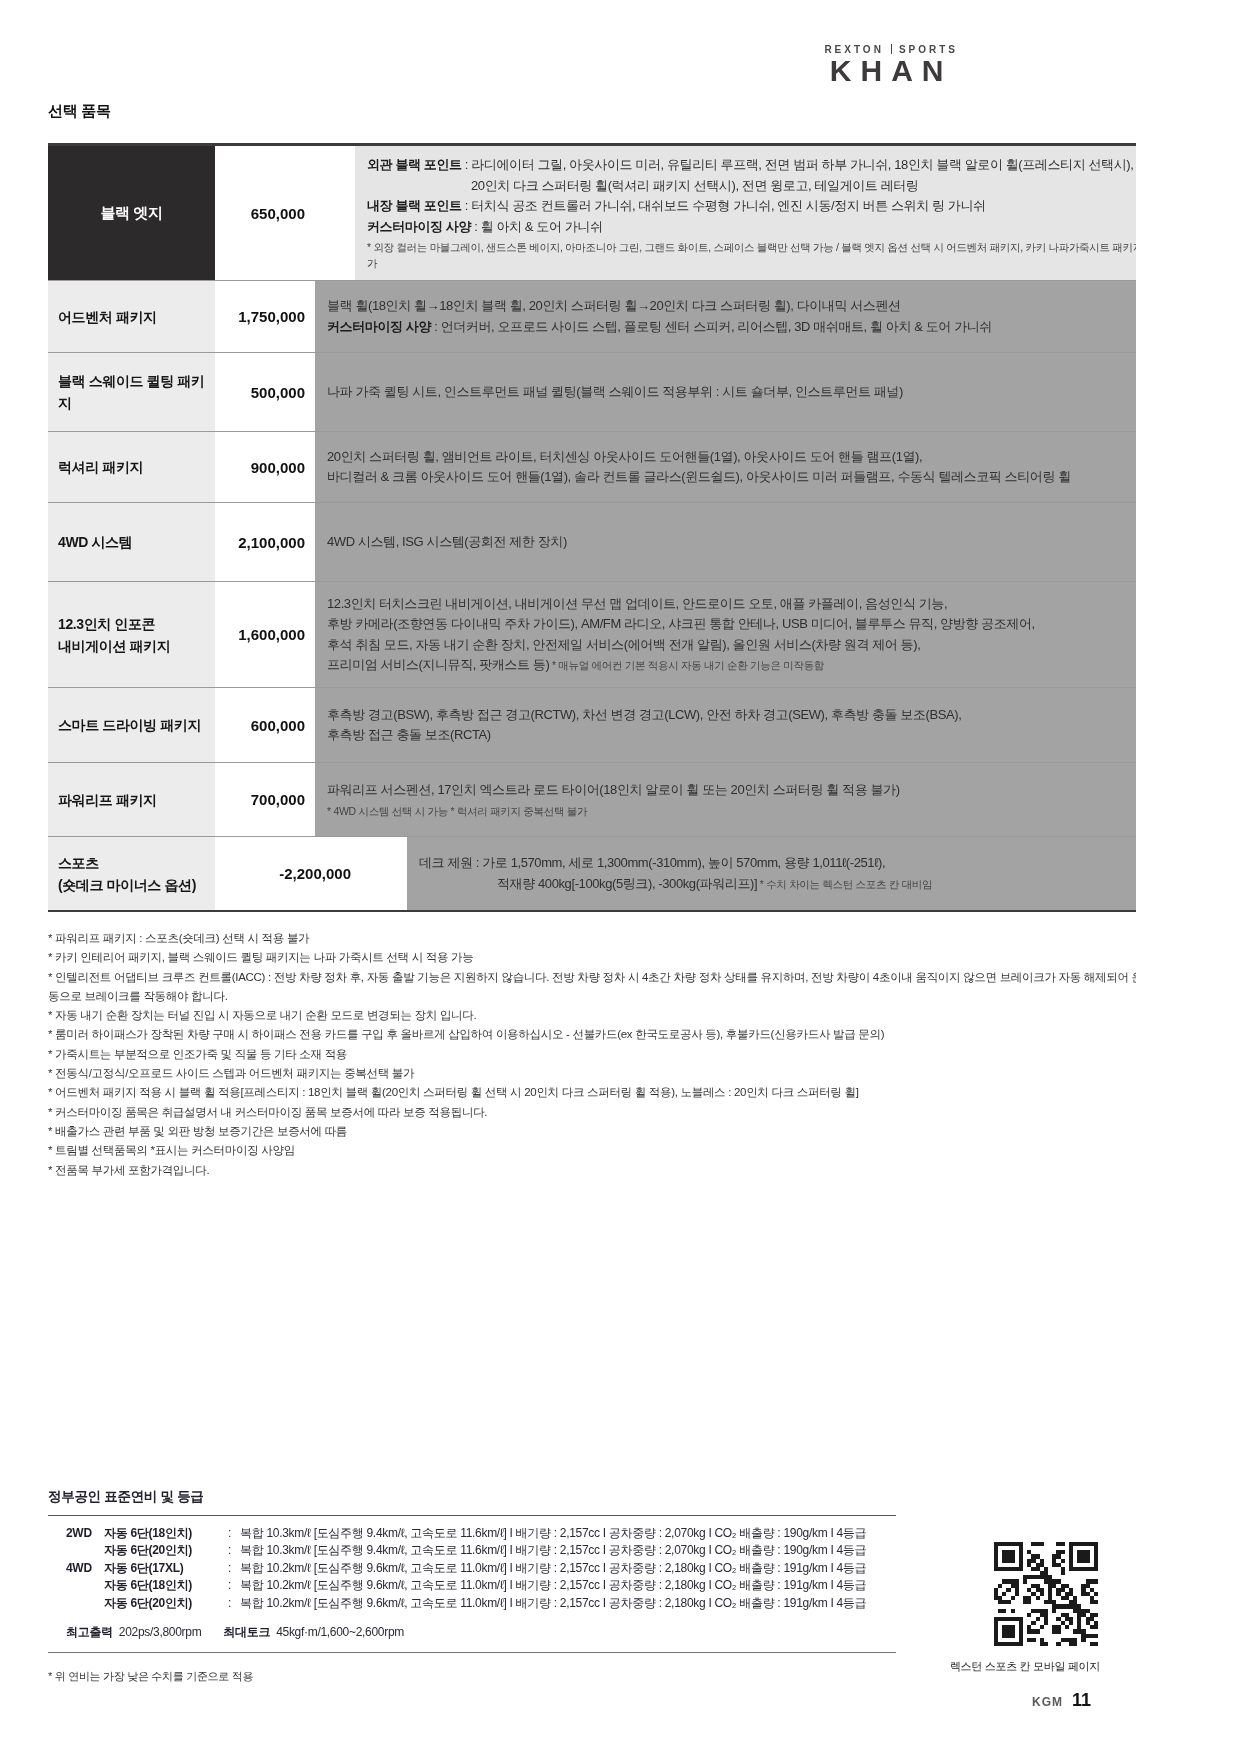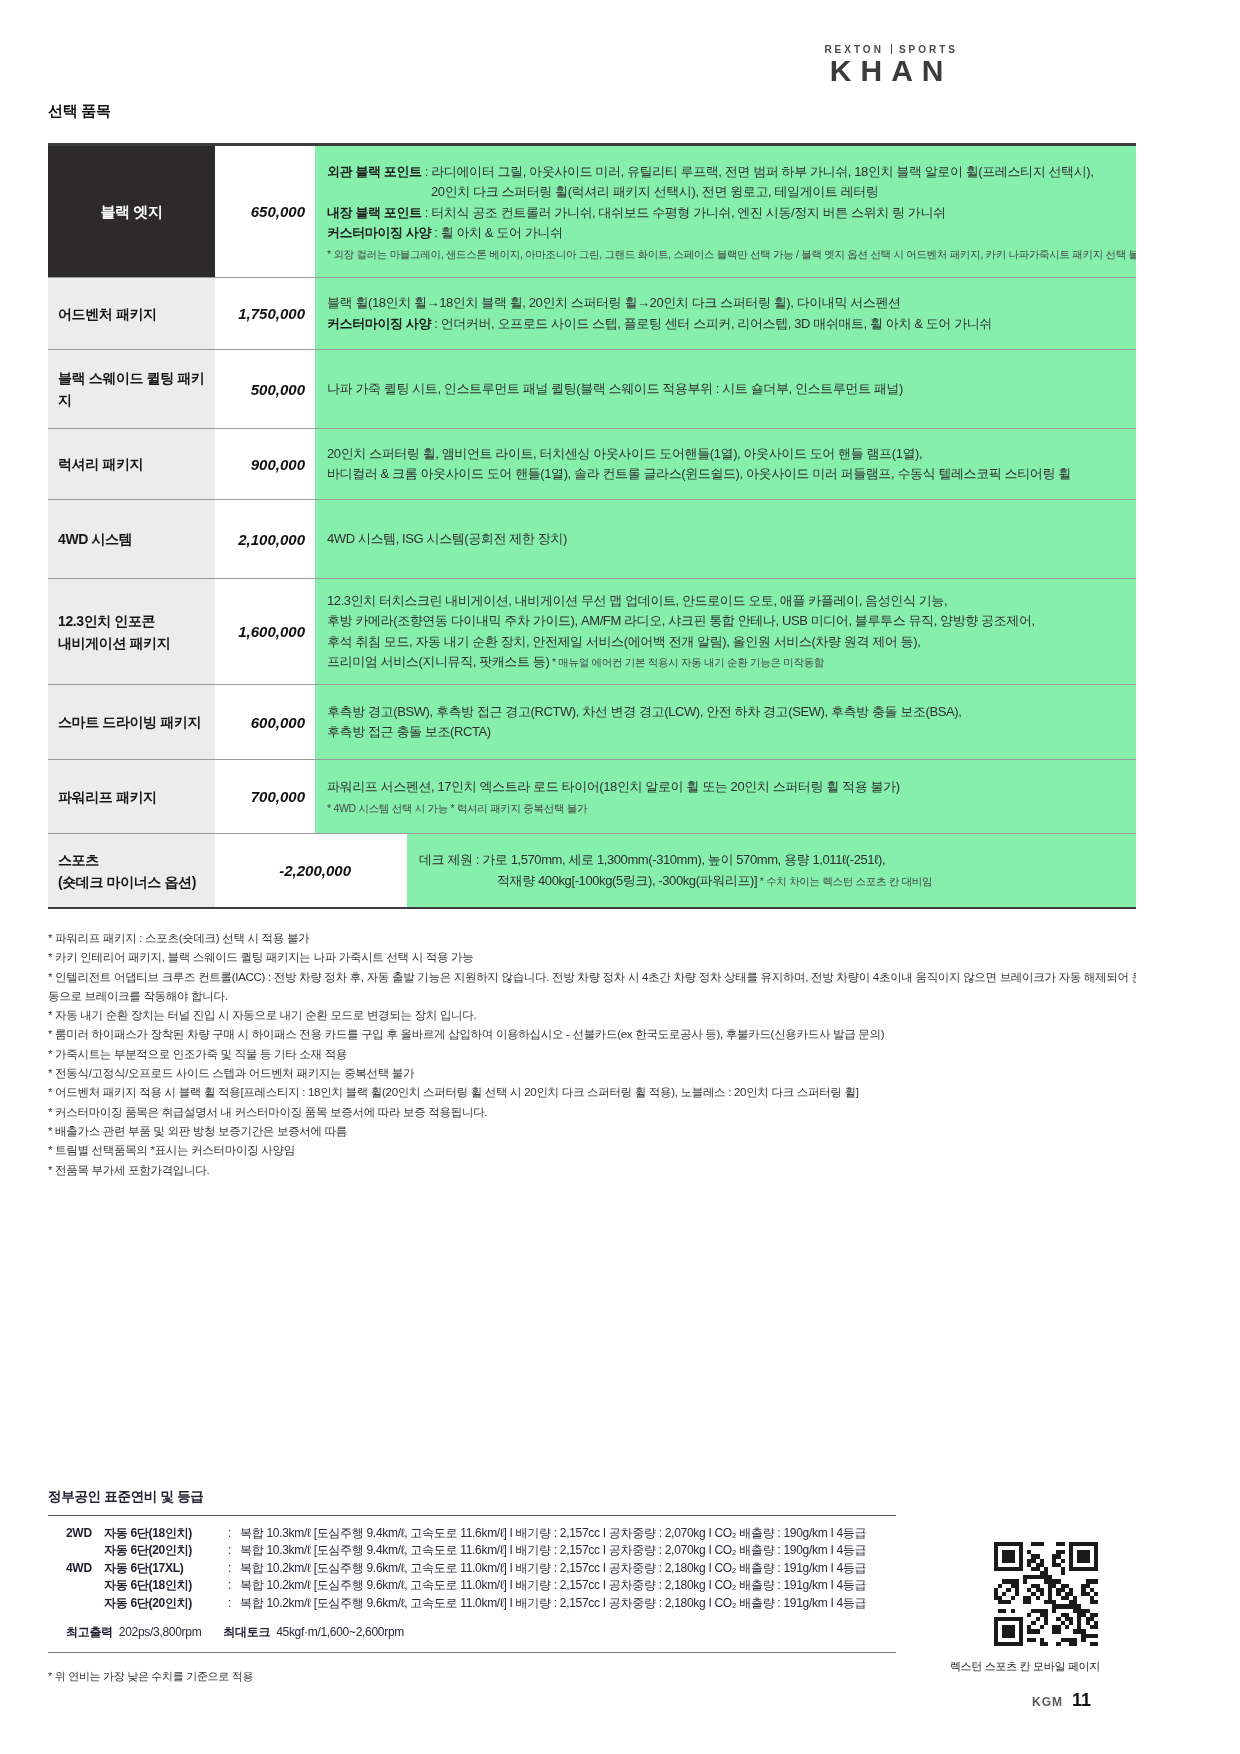--- a/index.html
+++ b/index.html
@@ -31,23 +31,23 @@
   .opt-row:nth-child(5){ min-height:79px; }
   .opt-row:nth-child(6){ min-height:106px; }
   .opt-row:nth-child(7){ min-height:75px; }
   .opt-row:nth-child(8){ min-height:74px; }
   .opt-row:nth-child(9){ min-height:74px;gap:46px; }
   .cell { display:flex; flex-direction:column; justify-content:center; }
   .cell.name { background:#ececec; font-size:14px; font-weight:bold; color:#161616;
                padding-left:10px; line-height:22px; letter-spacing:-0.4px; }
   .cell.name.dark { background:#2d2a2b; color:#fff; padding-left:0; align-items:center; font-size:15px;justify-content:center; }
   .cell.price { background:#ffffff; font-size:15px; font-weight:bold; color:#111;
-                align-items:flex-end; padding-right:10px; letter-spacing:0;font-style:italic; }
-  .cell.desc { background:#86efac; padding:9px 14px 9px 12px; font-size:13px; color:#2f2f2f; }
-  .cell.desc.first { background:#86efac; }
+                align-items:flex-end; padding-right:10px; letter-spacing:0; }
+  .cell.desc { background:#a3a3a3; padding:9px 14px 9px 12px; font-size:13px; color:#2f2f2f; }
+  .cell.desc.first { background:#e5e5e5;margin-left:40px; }
   .desc-line { line-height:20.5px; letter-spacing:-0.4px; }
   .desc-line b { font-weight:bold; color:#1c1c1c; }
   .desc-line small { font-size:10.5px; color:#444; letter-spacing:-0.3px; }
   .desc-line.small-only { font-size:10.5px; color:#444; line-height:16px; margin-top:2px; }
 
   
   .footnotes { position:absolute; top:929px; left:48px; width:1147px; list-style:none; }
   .footnotes li { font-size:11.5px; color:#333; line-height:19.3px; letter-spacing:-0.3px; }
 
   

